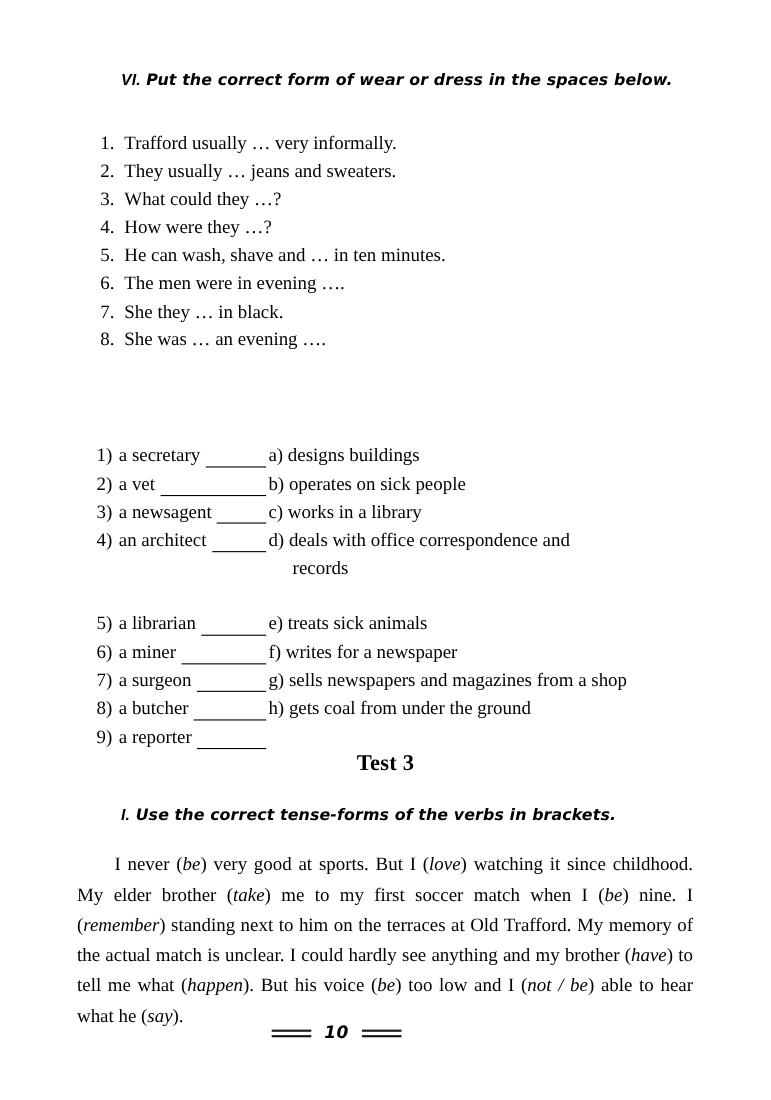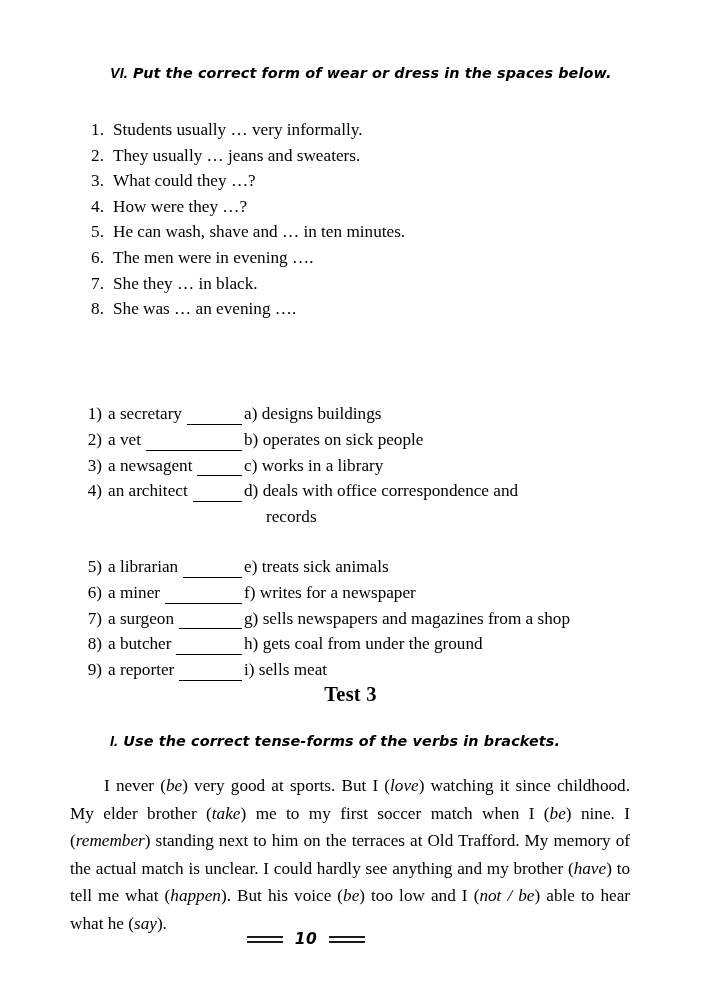--- a/index.html
+++ b/index.html
@@ -184,21 +184,21 @@
 
 <div class="page">
 
   <div class="ex-heading" style="left:110px; top:63px; width:512px;">
     <span class="roman">VI.</span><span> Put  the  correct  form  of  </span><span class="w">wear</span><span>  or  </span><span class="w">dress</span><span>  in  the  spaces below.</span>
   </div>
 
   <div class="num-list" style="left:78px; top:117px; width:520px;">
     <div class="num-row">
       <span class="idx">1.</span>
-      <span class="txt">Students usually … very informally.</span>
+      <span class="txt">Trafford usually … very informally.</span>
     </div>
     <div class="num-row">
       <span class="idx">2.</span>
       <span class="txt">They usually … jeans and sweaters.</span>
     </div>
     <div class="num-row">
       <span class="idx">3.</span>
       <span class="txt">What could they …?</span>
     </div>
     <div class="num-row">
@@ -324,24 +324,20 @@
         <span>gets coal from under the ground</span>
       </div>
     </div>
 
     <div class="match-row">
       <div class="match-left">
         <span class="idx">9)</span>
         <span class="job">a reporter</span>
         <span class="blank"></span>
       </div>
-      <div class="match-right">
-        <span>i)</span>
-        <span>sells meat</span>
-      </div>
     </div>
 
   </div>
 
   <div class="test-title" style="top:683px;">Test 3</div>
 
   <div class="ex-heading" style="left:110px; top:731px; width:520px; text-align:left;">
     <span class="roman">I.</span><span> Use the correct tense-forms of the verbs in brackets.</span>
   </div>
 

